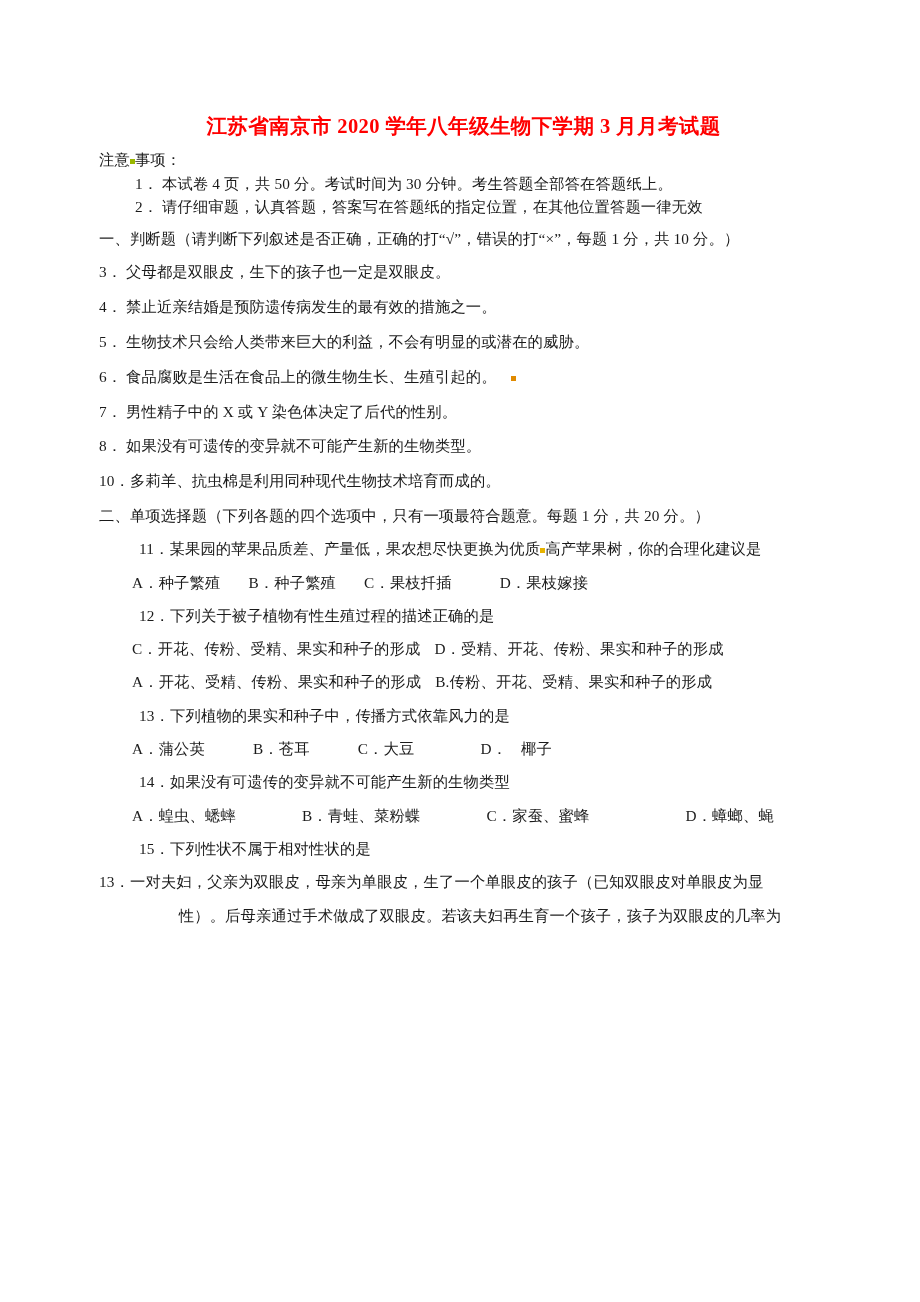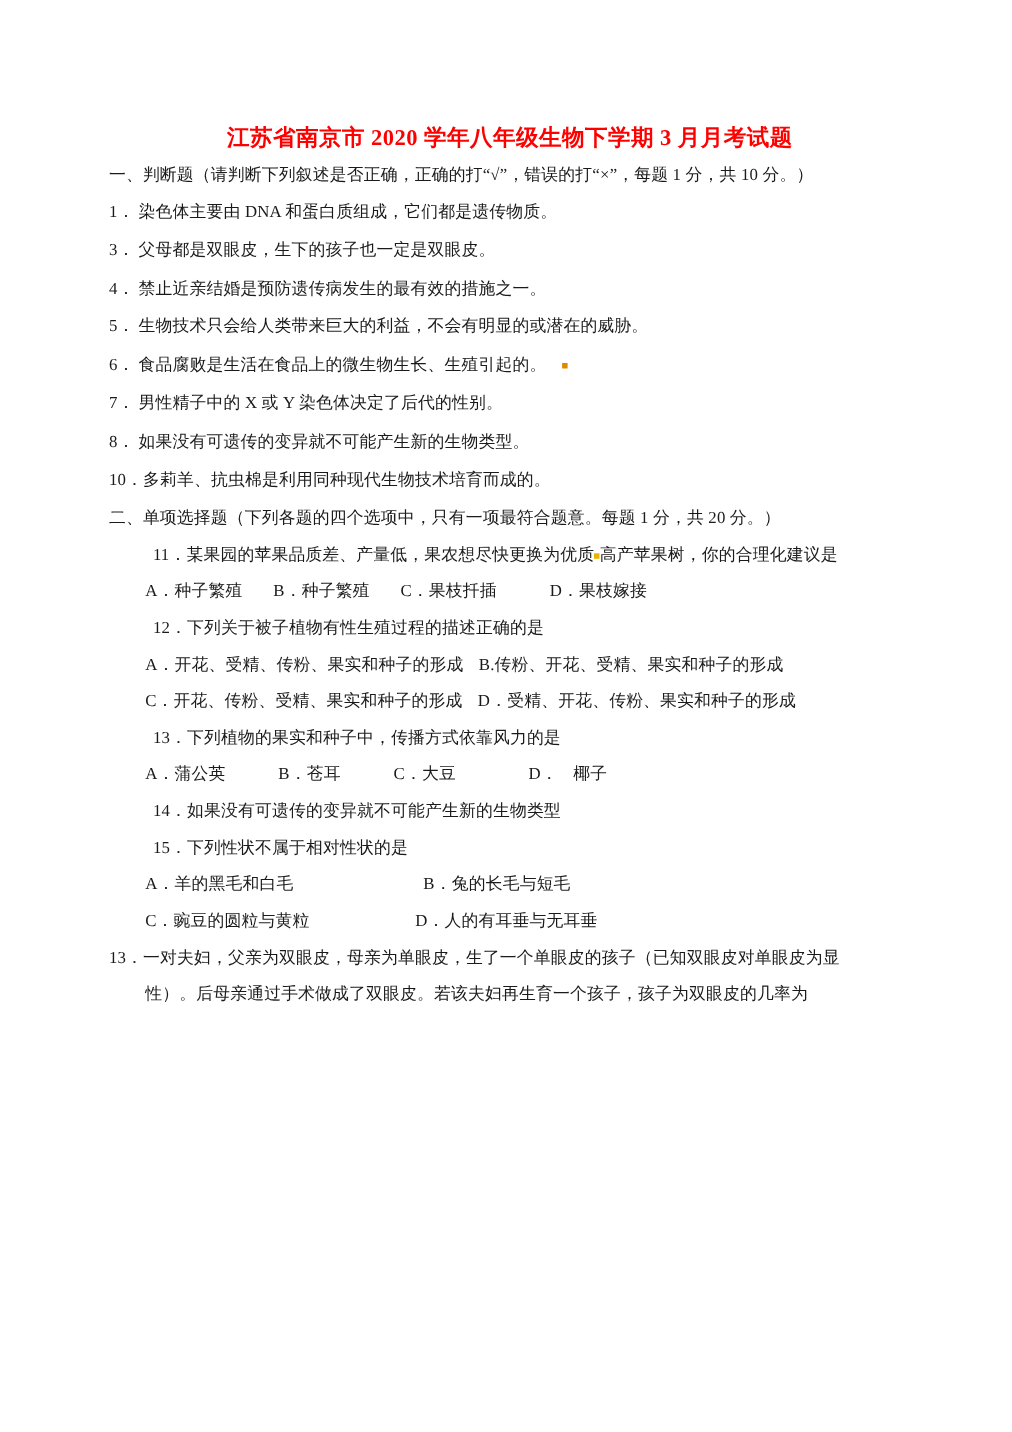--- a/index.html
+++ b/index.html
@@ -63,20 +63,21 @@
     margin-left: 40px;
   }
   .q-stem-wrap {
     white-space: normal;
     line-height: 1.72;
     margin-bottom: 4px;
   }
   .q-stem-wrap .cont {
     display: block;
     padding-left: 33px;
+    text-align: center;
   }
   .opts {
     padding-left: 33px;
     margin-bottom: 18px;
   }
   .opts:last-child { margin-bottom: 0; }
   .opt-row {
     margin-bottom: 18px;
   }
   .opt-row:last-child { margin-bottom: 0; }
@@ -108,25 +109,29 @@
   .mark-yellow { background: #e8b400; }
   .mark-orange { background: #e08a00; }
 </style>
 </head>
 <body>
 
 <div class="page">
 
   <h1 class="doc-title">江苏省南京市 2020 学年八年级生物下学期 3 月月考试题</h1>
 
+  <div class="block">
+    <p class="line notice-head"><span>注意</span><span class="mark mark-green"></span><span>事项：</span></p>
+    <p class="line notice-item"><span class="num">1．</span><span>本试卷 4 页，共 50 分。考试时间为 30 分钟。考生答题全部答在答题纸上。</span></p>
+    <p class="line notice-item"><span class="num">2．</span><span>请仔细审题，认真答题，答案写在答题纸的指定位置，在其他位置答题一律无效</span></p>
+  </div>
 
   <div class="block">
     <p class="line section-head">一、判断题（请判断下列叙述是否正确，正确的打“√”，错误的打“×”，每题 1 分，共 10 分。）</p>
 
-    <p class="line tf-item"><span class="num">1．</span><span>染色体主要由 DNA 和蛋白质组成，它们都是遗传物质。</span></p>
 
 
     <p class="line tf-item"><span class="num">3．</span><span>父母都是双眼皮，生下的孩子也一定是双眼皮。</span></p>
 
     <p class="line tf-item"><span class="num">4．</span><span>禁止近亲结婚是预防遗传病发生的最有效的措施之一。</span></p>
 
     <p class="line tf-item"><span class="num">5．</span><span>生物技术只会给人类带来巨大的利益，不会有明显的或潜在的威胁。</span></p>
 
     <p class="line tf-item"><span class="num">6．</span><span>食品腐败是生活在食品上的微生物生长、生殖引起的。</span><span class="sp-s"></span><span class="mark mark-orange"></span></p>
 
@@ -141,36 +146,35 @@
   <div class="block">
     <p class="line section-head">二、单项选择题（下列各题的四个选项中，只有一项最符合题意。每题 1 分，共 20 分。）</p>
 
     <p class="line q-stem"><span class="num wide">11．</span><span>某果园的苹果品质差、产量低，果农想尽快更换为优质</span><span class="mark mark-yellow"></span><span>高产苹果树，你的合理化建议是</span></p>
     <div class="opts">
       <p class="line opt-row"><span>A．</span><span>种子繁殖</span><span class="sp-m"></span><span>B．</span><span>种子繁殖</span><span class="sp-m"></span><span>C．</span><span>果枝扦插</span><span class="sp-l"></span><span>D．</span><span>果枝嫁接</span></p>
     </div>
 
     <p class="line q-stem"><span class="num wide">12．</span><span>下列关于被子植物有性生殖过程的描述正确的是</span></p>
     <div class="opts">
+      <p class="line opt-row"><span>C．</span><span>开花、传粉、受精、果实和种子的形成</span><span class="sp-s"></span><span>D．</span><span>受精、开花、传粉、果实和种子的形成</span></p>
       <p class="line opt-row"><span>A．</span><span>开花、受精、传粉、果实和种子的形成</span><span class="sp-s"></span><span>B.</span><span>传粉、开花、受精、果实和种子的形成</span></p>
-      <p class="line opt-row"><span>C．</span><span>开花、传粉、受精、果实和种子的形成</span><span class="sp-s"></span><span>D．</span><span>受精、开花、传粉、果实和种子的形成</span></p>
     </div>
 
     <p class="line q-stem"><span class="num wide">13．</span><span>下列植物的果实和种子中，传播方式依靠风力的是</span></p>
     <div class="opts">
       <p class="line opt-row"><span>A．</span><span>蒲公英</span><span class="sp-l"></span><span>B．</span><span>苍耳</span><span class="sp-l"></span><span>C．</span><span>大豆</span><span class="sp-xl"></span><span>D．</span><span class="sp-s"></span><span>椰子</span></p>
     </div>
 
     <p class="line q-stem"><span class="num wide">14．</span><span>如果没有可遗传的变异就不可能产生新的生物类型</span></p>
+    <div class="opts">
+      <p class="line opt-row"><span>A．</span><span>蝗虫、蟋蟀</span><span class="sp-xl"></span><span>B．</span><span>青蛙、菜粉蝶</span><span class="sp-xl"></span><span>C．</span><span>家蚕、蜜蜂</span><span class="sp-xxl"></span><span>D．</span><span>蟑螂、蝇</span></p>
+    </div>
 
     <p class="line q-stem"><span class="num wide">15．</span><span>下列性状不属于相对性状的是</span></p>
-    <div class="opts">
-      <p class="line opt-row"><span>A．</span><span>羊的黑毛和白毛</span><span class="sp-w"></span><span>B．</span><span>兔的长毛与短毛</span></p>
-      <p class="line opt-row"><span>C．</span><span>豌豆的圆粒与黄粒</span><span class="sp-xxl"></span><span>D．</span><span>人的有耳垂与无耳垂</span></p>
-    </div>
 
     <div class="q-stem-wrap line" style="white-space:normal;">
       <p class="line" style="margin:0 0 18px 0;"><span class="num wide">13．</span><span>一对夫妇，父亲为双眼皮，母亲为单眼皮，生了一个单眼皮的孩子（已知双眼皮对单眼皮为显</span></p>
       <p class="line cont" style="margin:0;"><span>性）。后母亲通过手术做成了双眼皮。若该夫妇再生育一个孩子，孩子为双眼皮的几率为</span></p>
     </div>
   </div>
 
 </div>
 
 </body></html>

